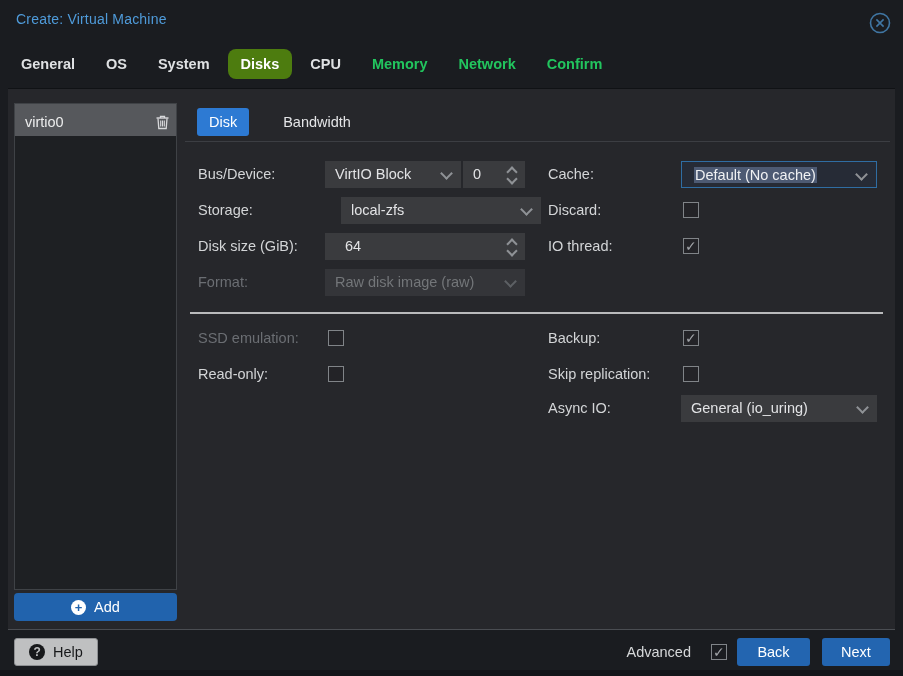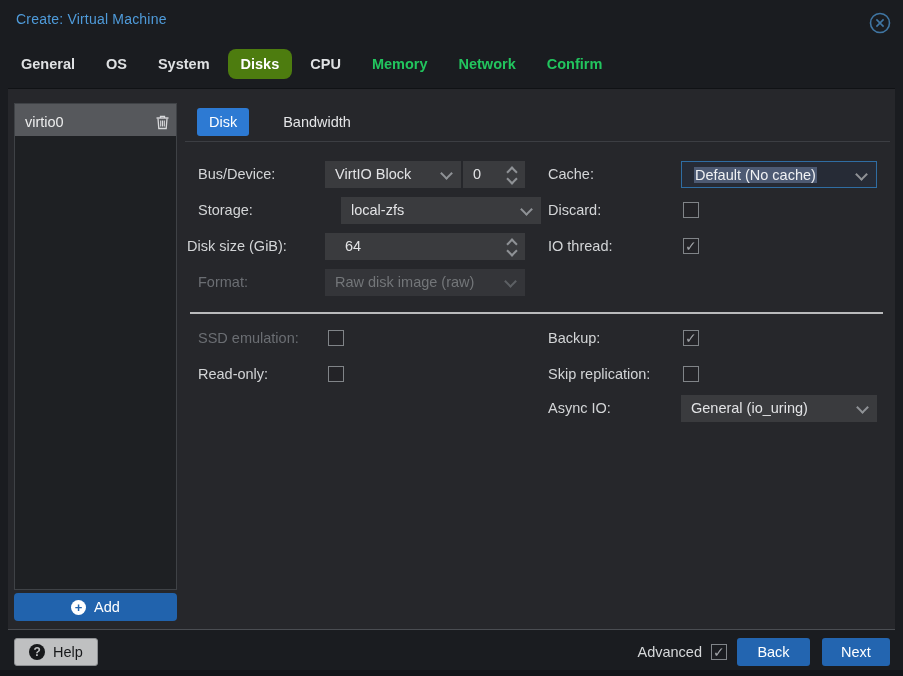--- a/index.html
+++ b/index.html
@@ -94,21 +94,21 @@
     position:absolute;left:14px;bottom:10px;width:84px;height:28px;
     background:#bfc0c1;border:1px solid #8e9093;border-radius:3px;box-sizing:border-box;
     color:#17181a;font-size:14.5px;display:flex;align-items:center;justify-content:center;gap:8px;cursor:pointer;
   }
   .help-icon{
     width:16px;height:16px;border-radius:50%;background:#17181a;color:#bfc0c1;
     font-size:12px;font-weight:bold;display:flex;align-items:center;justify-content:center;line-height:1;
   }
   .adv-wrap{
     position:absolute;right:176px;bottom:10px;height:28px;
-    display:flex;align-items:center;gap:9px;color:#d6d8da;font-size:14.5px;
+    display:flex;align-items:center;gap:20px;color:#d6d8da;font-size:14.5px;
   }
   .adv-cb{position:relative;width:16px;height:16px;box-sizing:border-box;border:1px solid #808488;cursor:pointer;}
   .adv-cb.checked::after{
     content:"\2713";position:absolute;left:1px;top:-1px;
     font-size:14px;line-height:16px;color:#9fa2a6;
   }
   .btn-blue{
     position:absolute;bottom:10px;height:28px;background:#2365b0;border-radius:3px;
     color:#fff;font-size:14.5px;display:flex;align-items:center;justify-content:center;cursor:pointer;
   }
@@ -181,21 +181,21 @@
   </div>
 
   <div class="flabel" style="left:190px;top:108px;">Storage:</div>
   <div class="field" style="left:317px;top:108px;width:200px;margin-left:16px;">
     <span>local-zfs</span>
     <span class="chev"></span>
   </div>
   <div class="flabel" style="left:540px;top:108px;">Discard:</div>
   <div class="cb" style="left:675px;top:113px;"></div>
 
-  <div class="flabel" style="left:179px;top:144px;">Disk size (GiB):</div>
+  <div class="flabel" style="left:190px;top:144px;">Disk size (GiB):</div>
   <div class="field" style="left:317px;top:144px;width:200px;padding-left:20px;">
     <span>64</span>
     <span class="spinwrap">
         <span class="spin-up"></span>
         <span class="spin-dn"></span>
       </span>
   </div>
   <div class="flabel" style="left:540px;top:144px;">IO thread:</div>
   <div class="cb checked" style="left:675px;top:149px;"></div>
 

